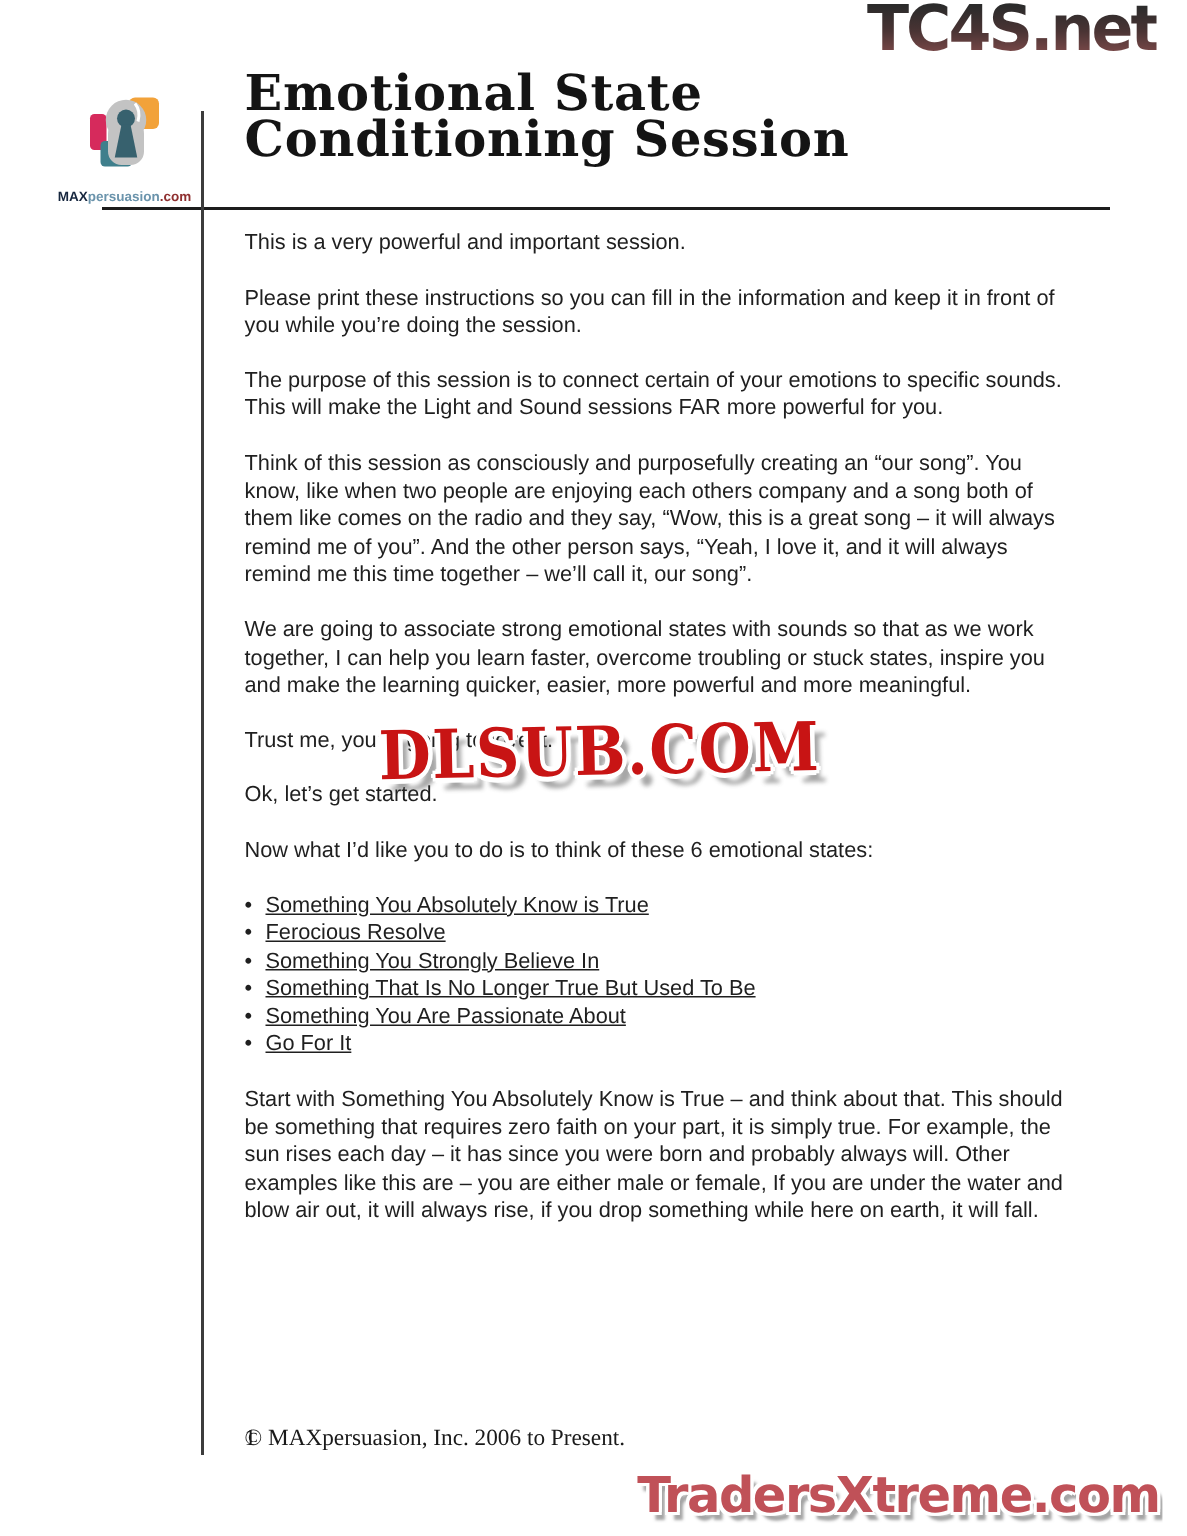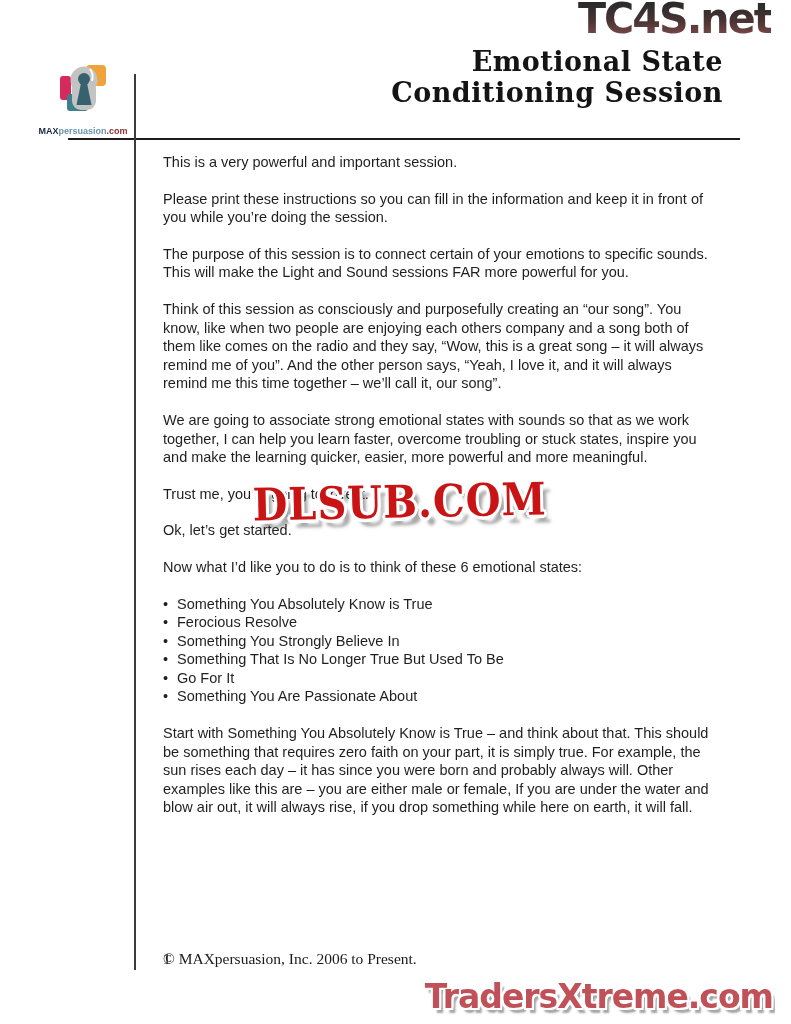--- a/index.html
+++ b/index.html
@@ -39,32 +39,32 @@
 
   
   .logo{position:absolute;left:33px;top:64px;width:100px;text-align:center;}
   .logo-icon{display:block;margin:0 auto;}
   .logo-label{margin-top:14px;font-size:9px;font-weight:bold;letter-spacing:0;white-space:nowrap;}
   .logo-label .max{color:#16263e;}
   .logo-label .pers{color:#6b94ac;}
   .logo-label .tld{color:#8f2f2f;}
 
   .title{
-    position:absolute;left:163px;top:46px;width:560px;text-align:right;
+    position:absolute;left:163px;top:46px;width:560px;text-align:left;
     font-family:"DejaVu Serif","Liberation Serif",serif;font-weight:bold;
-    font-size:27px;line-height:31px;color:#141414;letter-spacing:.5px;
+    font-size:33px;line-height:31px;color:#141414;letter-spacing:.5px;
   }
 
   .hline{position:absolute;left:68px;top:138px;width:672px;height:2px;background:#1c1c1c;}
   .vline{position:absolute;left:134px;top:74px;width:2px;height:896px;background:#3c3c3c;}
 
   
   .content{position:absolute;left:163px;top:153px;width:562px;font-size:14.5px;line-height:18.6px;color:#1f1f1f;}
   .content p{margin:0 8px 18px 0;}
-  .bullets{margin:0 0 18px 0;padding:0;list-style:none;}
+  .bullets{margin:0 0 18px 0;padding:0;list-style:none;text-decoration:underline;}
   .bullets li{margin:0;padding-left:14px;position:relative;}
   .bullets li::before{content:"\2022";position:absolute;left:0;top:0;}
 
   
   .footer{position:absolute;left:163px;top:950px;width:562px;font-family:"Liberation Serif",serif;font-size:15.5px;color:#1a1a1a;}
   .footer .pagenum{position:absolute;left:0;top:0;}
   .footer .copyright{display:block;}
 </style>
 </head>
 <body>
@@ -106,22 +106,22 @@
         <p>We are going to associate strong emotional states with sounds so that as we work together, I can help you learn faster, overcome troubling or stuck states, inspire you and make the learning quicker, easier, more powerful and more meaningful.</p>
         <p>Trust me, you’re going to love it.</p>
         <p>Ok, let’s get started.</p>
         <p>Now what I’d like you to do is to think of these 6 emotional states:</p>
       </div>
     <ul class="bullets">
         <li>Something You Absolutely Know is True</li>
         <li>Ferocious Resolve</li>
         <li>Something You Strongly Believe In</li>
         <li>Something That Is No Longer True But Used To Be</li>
+        <li>Something You Are Passionate About</li>
         <li>Go For It</li>
-        <li>Something You Are Passionate About</li>
       </ul>
     <p>Start with Something You Absolutely Know is True – and think about that. This should be something that requires zero faith on your part, it is simply true. For example, the sun rises each day – it has since you were born and probably always will. Other examples like this are – you are either male or female, If you are under the water and blow air out, it will always rise, if you drop something while here on earth, it will fall.</p>
   </div>
 
   <div class="wm-mid">DLSUB.COM</div>
 
   <div class="footer">
     <span class="pagenum">1</span>
     <span class="copyright">© MAXpersuasion, Inc. 2006 to Present.</span>
   </div>

